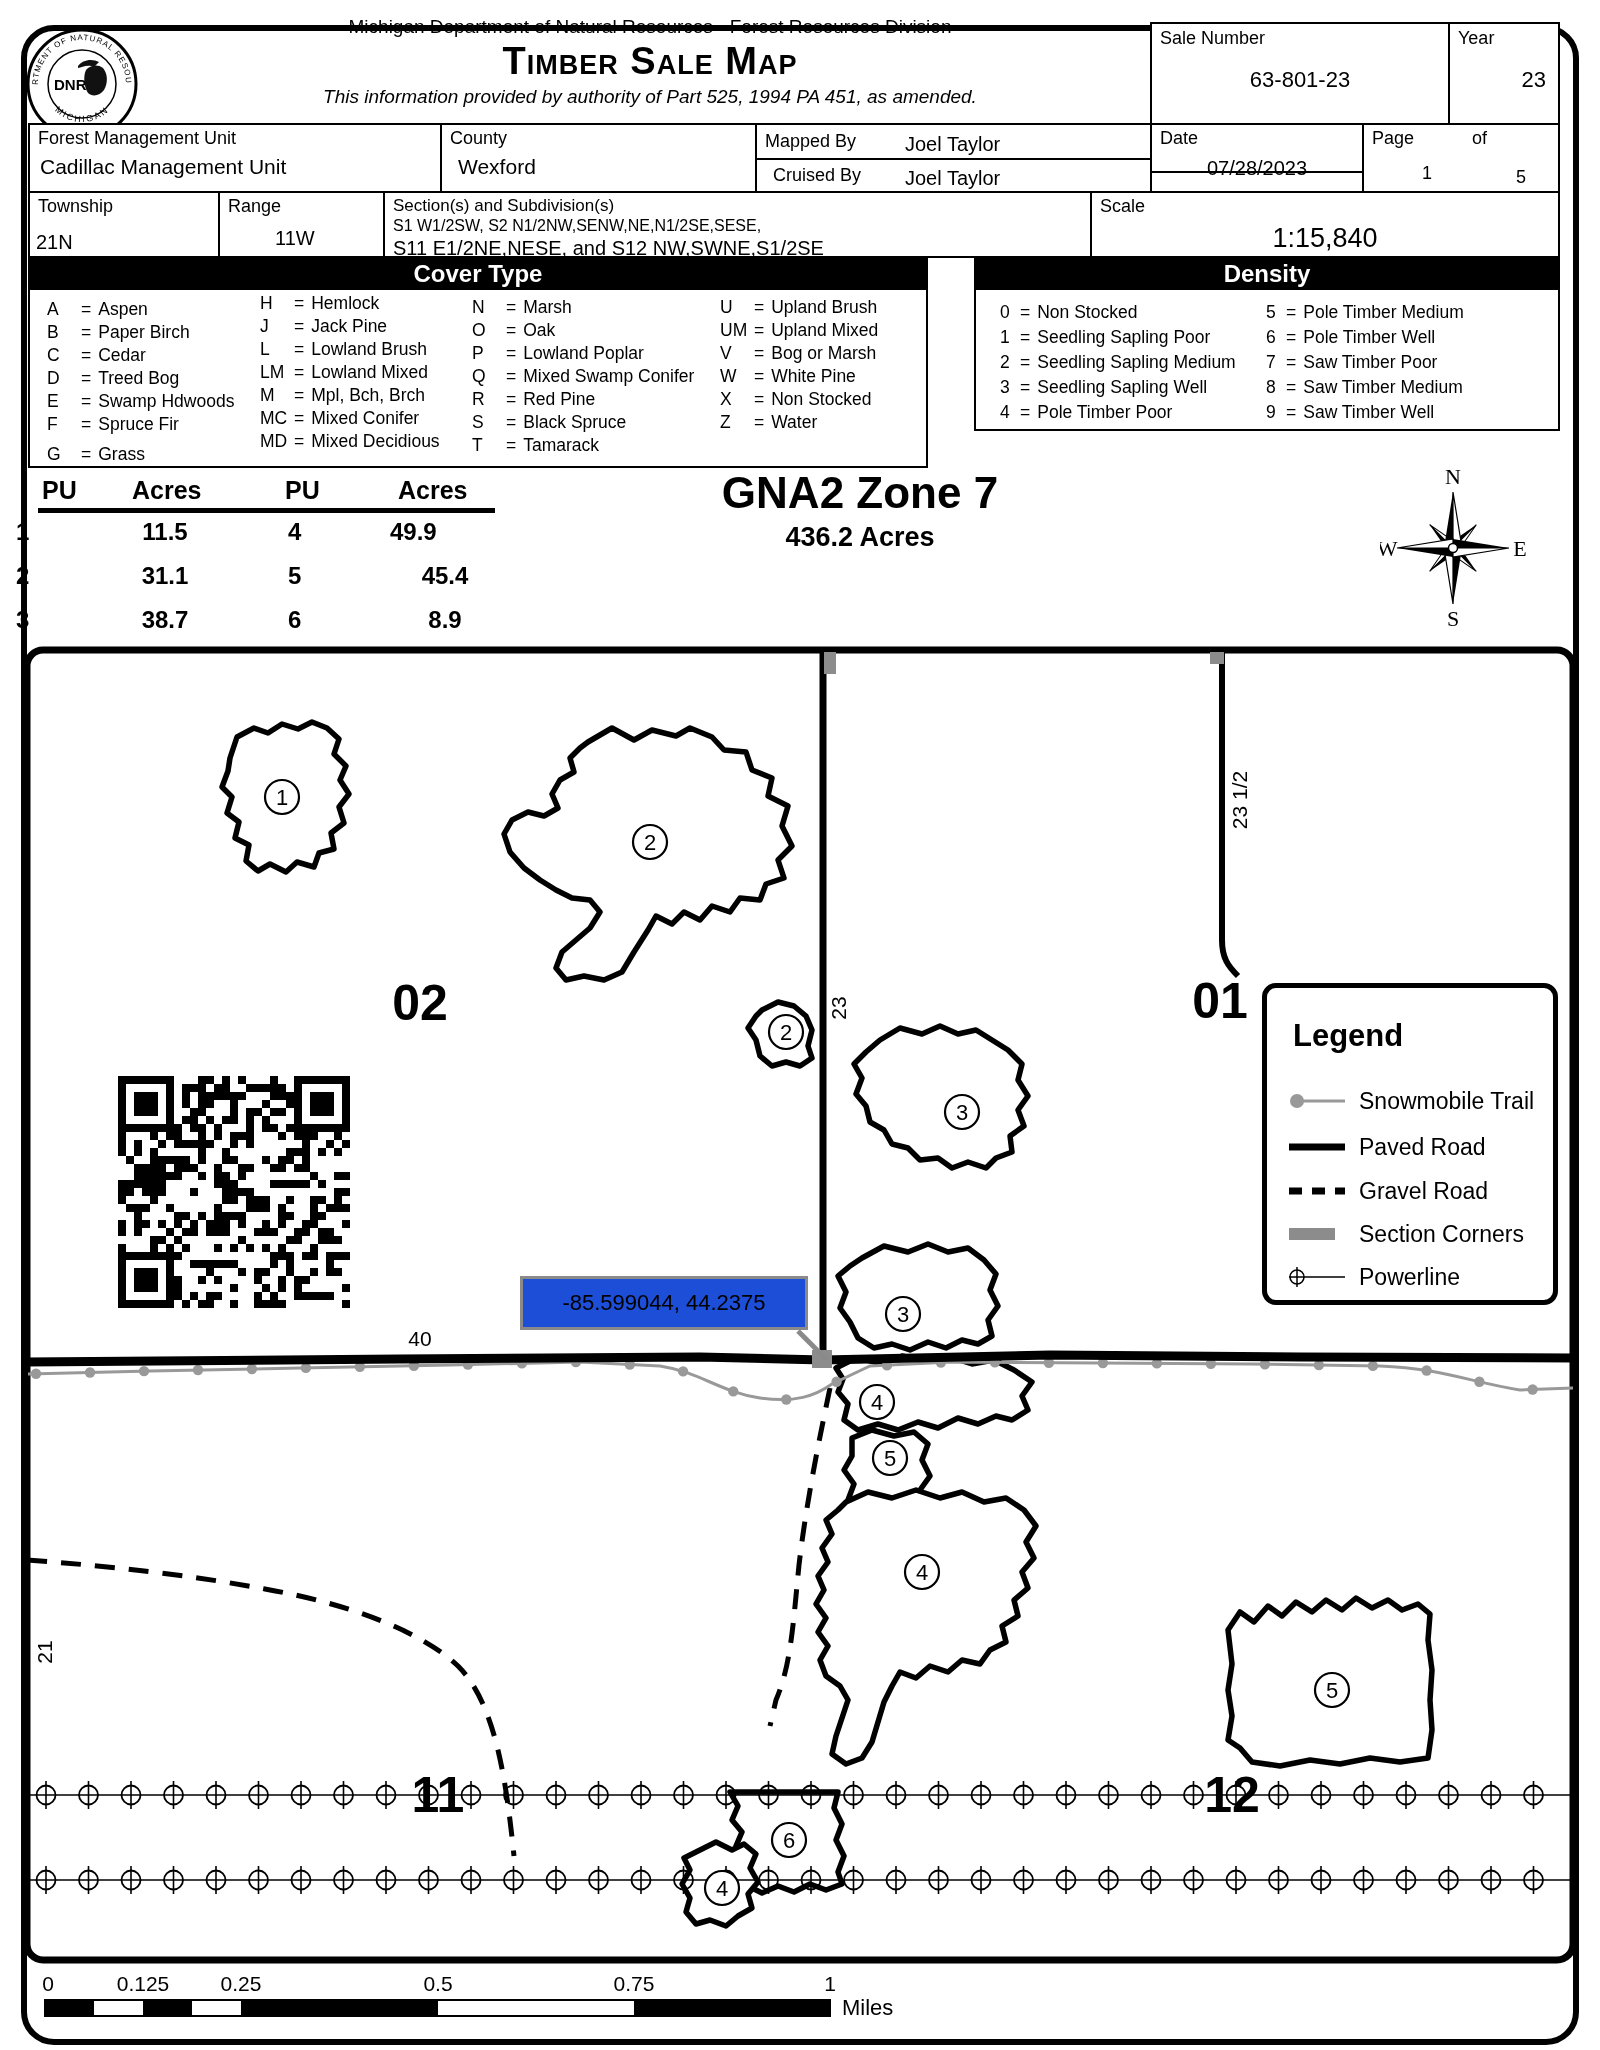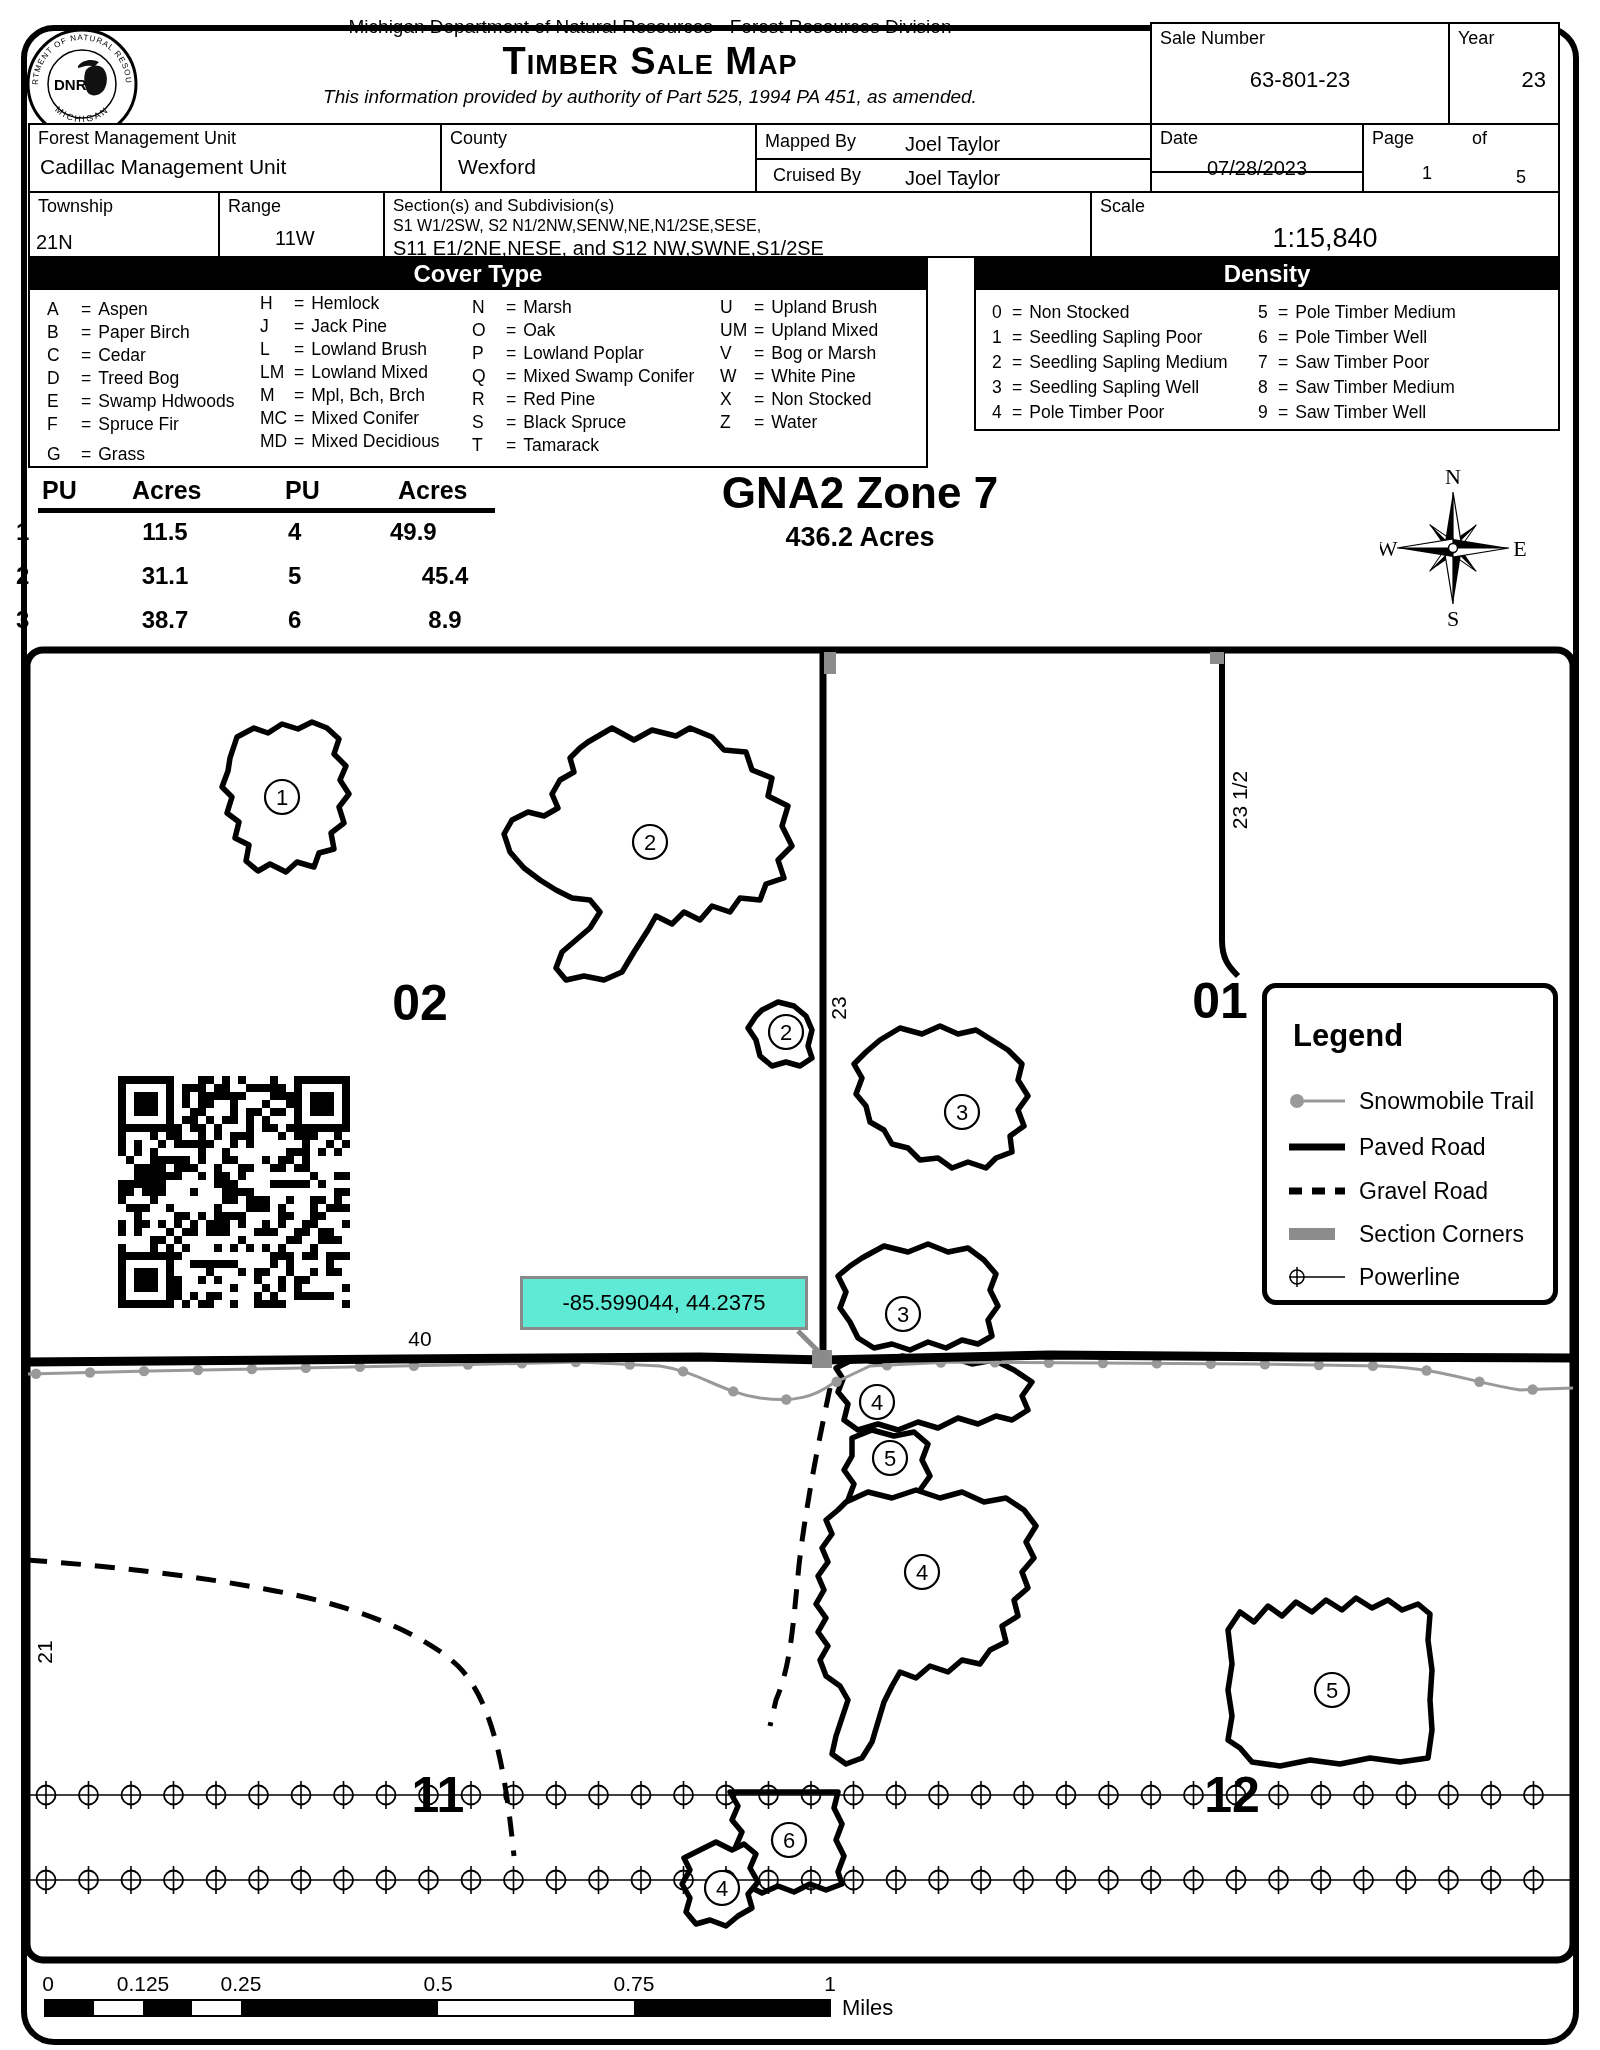--- a/index.html
+++ b/index.html
@@ -5,35 +5,35 @@
   html,body{margin:0;padding:0;background:#fff;}
   .page{position:relative;width:1600px;height:2050px;background:#fff;color:#000;
         font-family:"Liberation Sans",sans-serif;overflow:hidden;}
   .abs{position:absolute;}
   .cell{position:absolute;border:2px solid #000;box-sizing:border-box;background:#fff;}
   .lbl{font-size:18px;}
   .val{font-size:20px;}
   .banner{position:absolute;background:#000;color:#fff;font-weight:bold;font-size:24px;
           text-align:center;line-height:32px;}
   .ct-item,.dn-item{font-size:17.5px;line-height:23px;white-space:nowrap;}
-  .dn-item{line-height:25px;}
+  .dn-item{line-height:25px;margin-left:8px;}
   .code{display:inline-block;}
   .covercol .code{width:34px;}
   .densitycol .code{width:16px;margin-right:4px;}
   .eq{margin-right:7px;}
   .gap7 > div:nth-child(7){margin-top:7px;}
   .puhdr{position:absolute;font-weight:bold;font-size:25px;}
   .puval{position:absolute;font-weight:bold;font-size:24px;}
   .legendbox{position:absolute;left:1262px;top:983px;width:296px;height:322px;
              border:5px solid #000;border-radius:14px;background:#fff;box-sizing:border-box;}
   .legendrow{position:absolute;left:20px;display:flex;align-items:center;height:26px;}
   .legendrow .sym{width:72px;flex:0 0 72px;}
   .legendrow .ltxt{font-size:23px;}
   .callout{position:absolute;left:520px;top:1276px;width:288px;height:54px;
-           border:3px solid #8a8a8a;background:#5eead4;box-sizing:border-box;
+           border:3px solid #8a8a8a;background:#1d4ed8;box-sizing:border-box;
            font-size:22px;text-align:center;line-height:48px;}
   svg{display:block;}
 </style>
 </head>
 <body>
 
 <div class="page">
 
   <svg id="map-svg" class="abs" style="left:0;top:0" width="1600" height="2050" viewBox="0 0 1600 2050">
 

